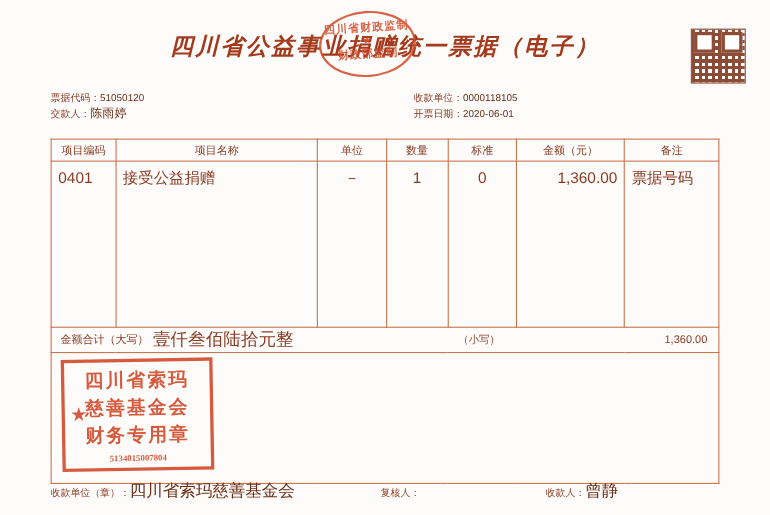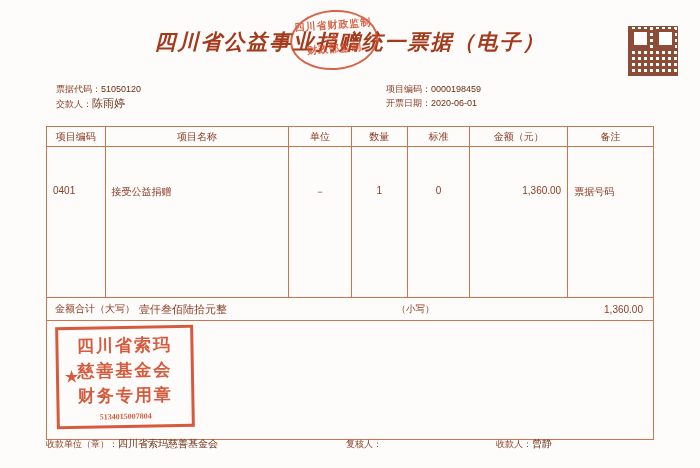--- a/index.html
+++ b/index.html
@@ -81,21 +81,21 @@
     position: absolute;
     width: 13px; height: 13px;
     border: 3px solid #7a2e14;
     background: #fff;
   }
   .qr::before { left: 2px; top: 2px; }
   .qr::after { right: 2px; top: 2px; }
   
   .meta {
     position: absolute;
-    left: 56px; top: 82px;
+    left: 46px; top: 82px;
     width: 610px;
     font-size: 9px;
     line-height: 14px;
   }
   .meta-row { display: flex; }
   .meta-left { width: 330px; }
   .meta-right { width: 280px; }
   .meta-label { color: #8a3a22; }
   .meta-val { color: #6a2c14; }
   .meta-val.name {
@@ -120,22 +120,21 @@
     height: 19px;
     text-align: center;
     font-size: 10px;
   }
   td.body-cell {
     height: 150px;
     vertical-align: top;
   }
   .cell-pad {
     padding: 6px 6px 0 6px;
-    font-size: 10px;
-    margin-top: 32px;
+    font-size: 14px;
   }
   .c-center { text-align: center; }
   .c-right  { text-align: right; }
   
   .col-code { width: 58px; }
   .col-name { width: 186px; margin-left: 40px; }
   .col-unit { width: 62px; }
   .col-qty  { width: 56px; }
   .col-std  { width: 62px; }
   .col-amt  { width: 98px; }
@@ -144,21 +143,21 @@
   .total-row td { height: 22px; }
   .total-inner {
     display: flex;
     align-items: center;
     height: 22px;
     font-size: 10px;
   }
   .total-label { padding-left: 8px; }
   .total-cn {
     font-family: Liberation Mono, monospace;
-    font-size: 11px;
+    font-size: 16px;
     padding-left: 4px;
   }
   .total-mid {
     flex: 1;
     text-align: center;
     font-size: 9.5px;
   }
   .total-num {
     padding-right: 10px;
     font-size: 10px;
@@ -193,21 +192,21 @@
     width: 608px;
     display: flex;
     font-size: 9px;
     align-items: baseline;
   }
   .f-unit { width: 300px; }
   .f-check { width: 150px; }
   .f-payee { width: 150px; }
   .f-val {
     font-family: Liberation Serif, serif;
-    font-size: 10px;
+    font-size: 15px;
     color: #6a2c14;
   }
 </style>
 </head>
 <body>
 
 <div class="receipt">
 
   <div class="title">四川省公益事业捐赠统一票据（电子）</div>
 
@@ -218,21 +217,21 @@
   </div>
 
   <div class="qr"></div>
 
   <div class="meta">
     <div class="meta-row">
       <div class="meta-left">
         <span class="meta-label">票据代码：</span><span class="meta-val">51050120</span>
       </div>
       <div class="meta-right">
-        <span class="meta-label">项目编码：</span><span class="meta-val">0000198459</span>
+        <span class="meta-label">收款单位：</span><span class="meta-val">0000118105</span>
       </div>
     </div>
     <div class="meta-row">
       <div class="meta-left">
         <span class="meta-label">交款人：</span><span class="meta-val name">陈雨婷</span>
       </div>
       <div class="meta-right">
         <span class="meta-label">开票日期：</span><span class="meta-val">2020-06-01</span>
       </div>
     </div>

